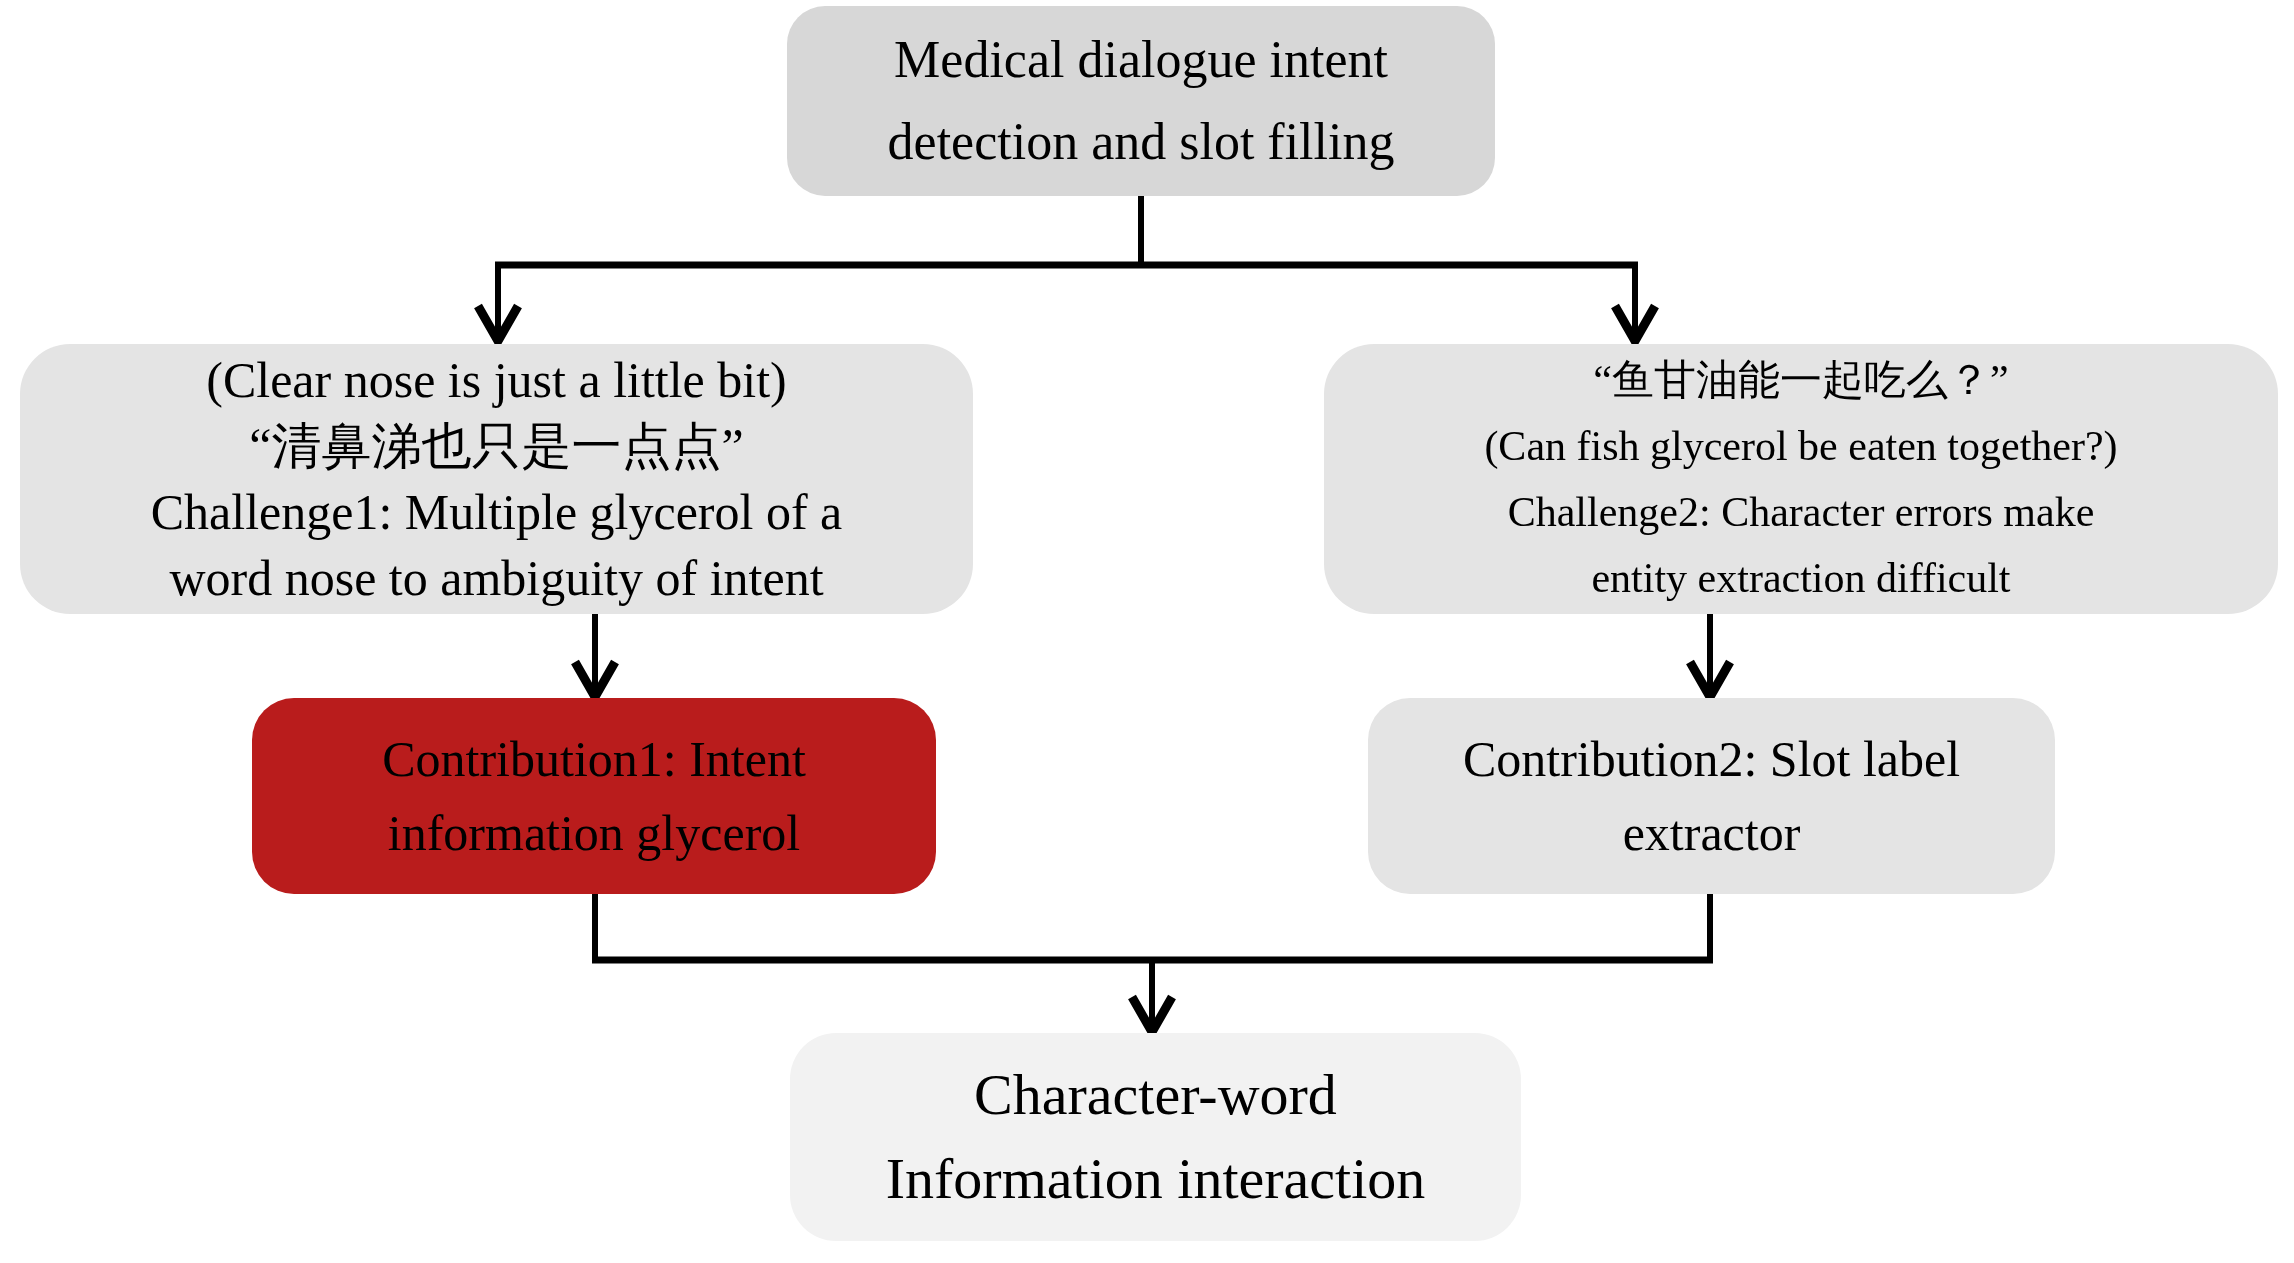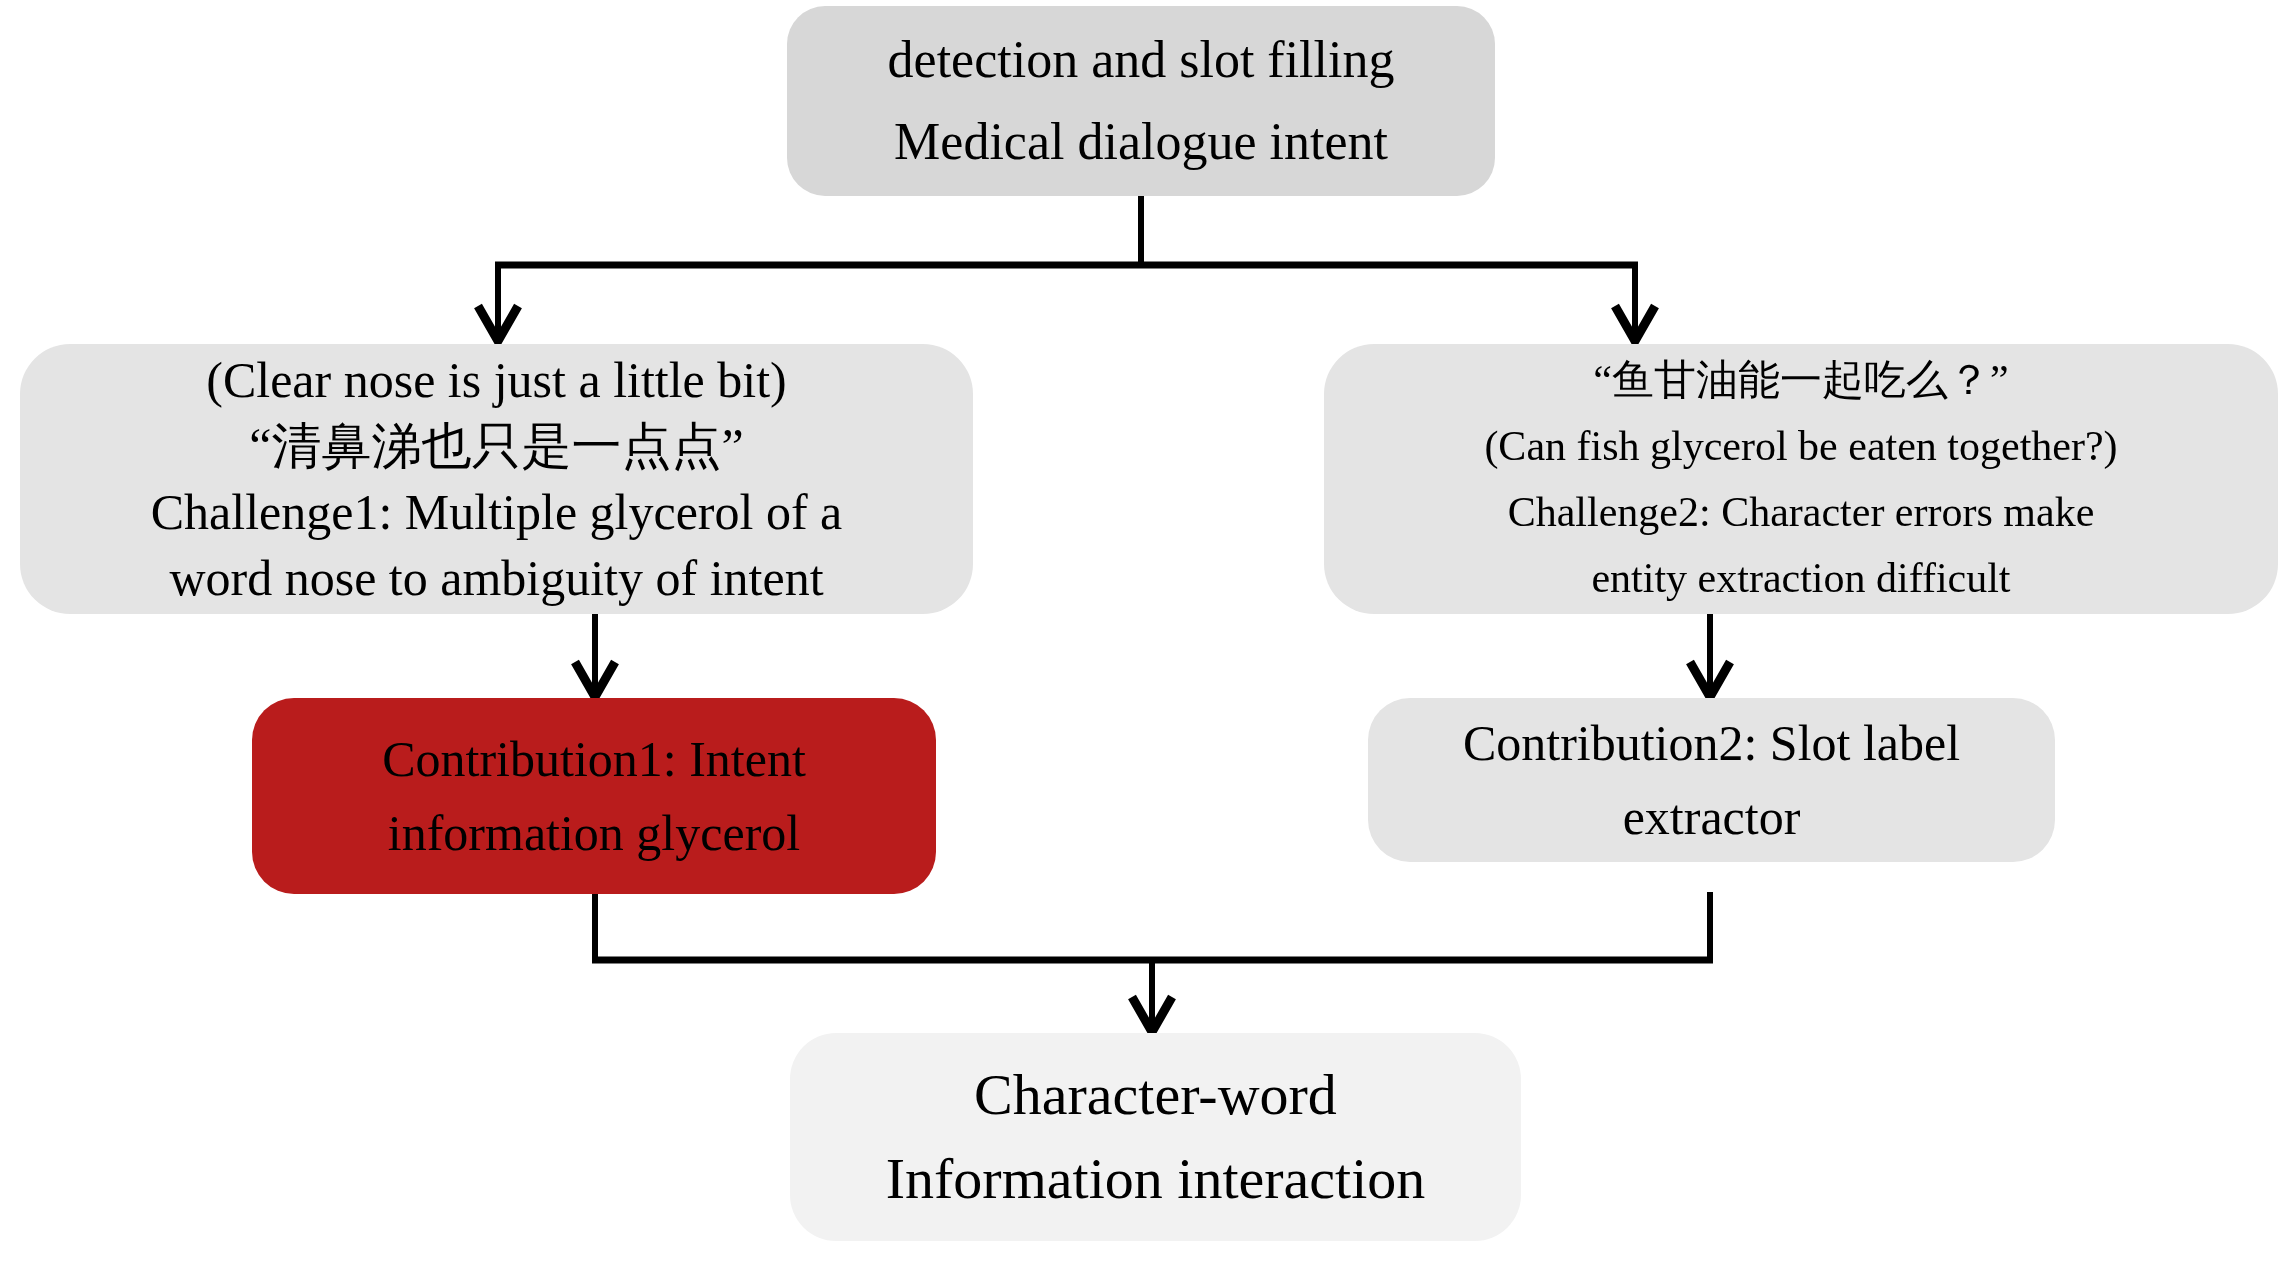--- a/index.html
+++ b/index.html
@@ -38,21 +38,21 @@
   }
   .node-challenge2 {
     left: 1324px; top: 344px; width: 954px; height: 270px;
     border-radius: 50px; font-size: 42px; line-height: 66px;
   }
   .node-contribution1 {
     left: 252px; top: 698px; width: 684px; height: 196px;
     border-radius: 42px; font-size: 50px; line-height: 74px;
   }
   .node-contribution2 {
-    left: 1368px; top: 698px; width: 687px; height: 164px;
+    left: 1368px; top: 698px; width: 687px; height: 196px;
     border-radius: 42px; font-size: 50px; line-height: 74px;
   }
   .node-interaction {
     left: 790px; top: 1033px; width: 731px; height: 208px;
     border-radius: 46px; font-size: 58px; line-height: 84px;
   }
 </style>
 </head>
 <body>
 
@@ -88,22 +88,22 @@
     <g>
       <path d="M595 892 L595 962" stroke-width="6"></path>
       <path d="M1710 892 L1710 962" stroke-width="6"></path>
       <path d="M592 960 L1713 960" stroke-width="7"></path>
       <path d="M1152 960 L1152 1027" stroke-width="6"></path>
       <path d="M1132 997 L1152 1032 L1172 997" stroke-width="9"></path>
     </g>
   </svg>
 
   <div class="node node-root" style="background: rgb(215, 215, 215);">
+    <div class="line">Medical dialogue intent</div>
     <div class="line">detection and slot filling</div>
-    <div class="line">Medical dialogue intent</div>
   </div>
 
   <div class="node node-challenge1" style="background: rgb(228, 228, 228);">
     <div class="line">(Clear nose is just a little bit)</div>
     <div class="line">“清鼻涕也只是一点点”</div>
     <div class="line">Challenge1: Multiple glycerol of a</div>
     <div class="line">word nose to ambiguity of intent</div>
   </div>
 
   <div class="node node-challenge2" style="background: rgb(228, 228, 228);">

